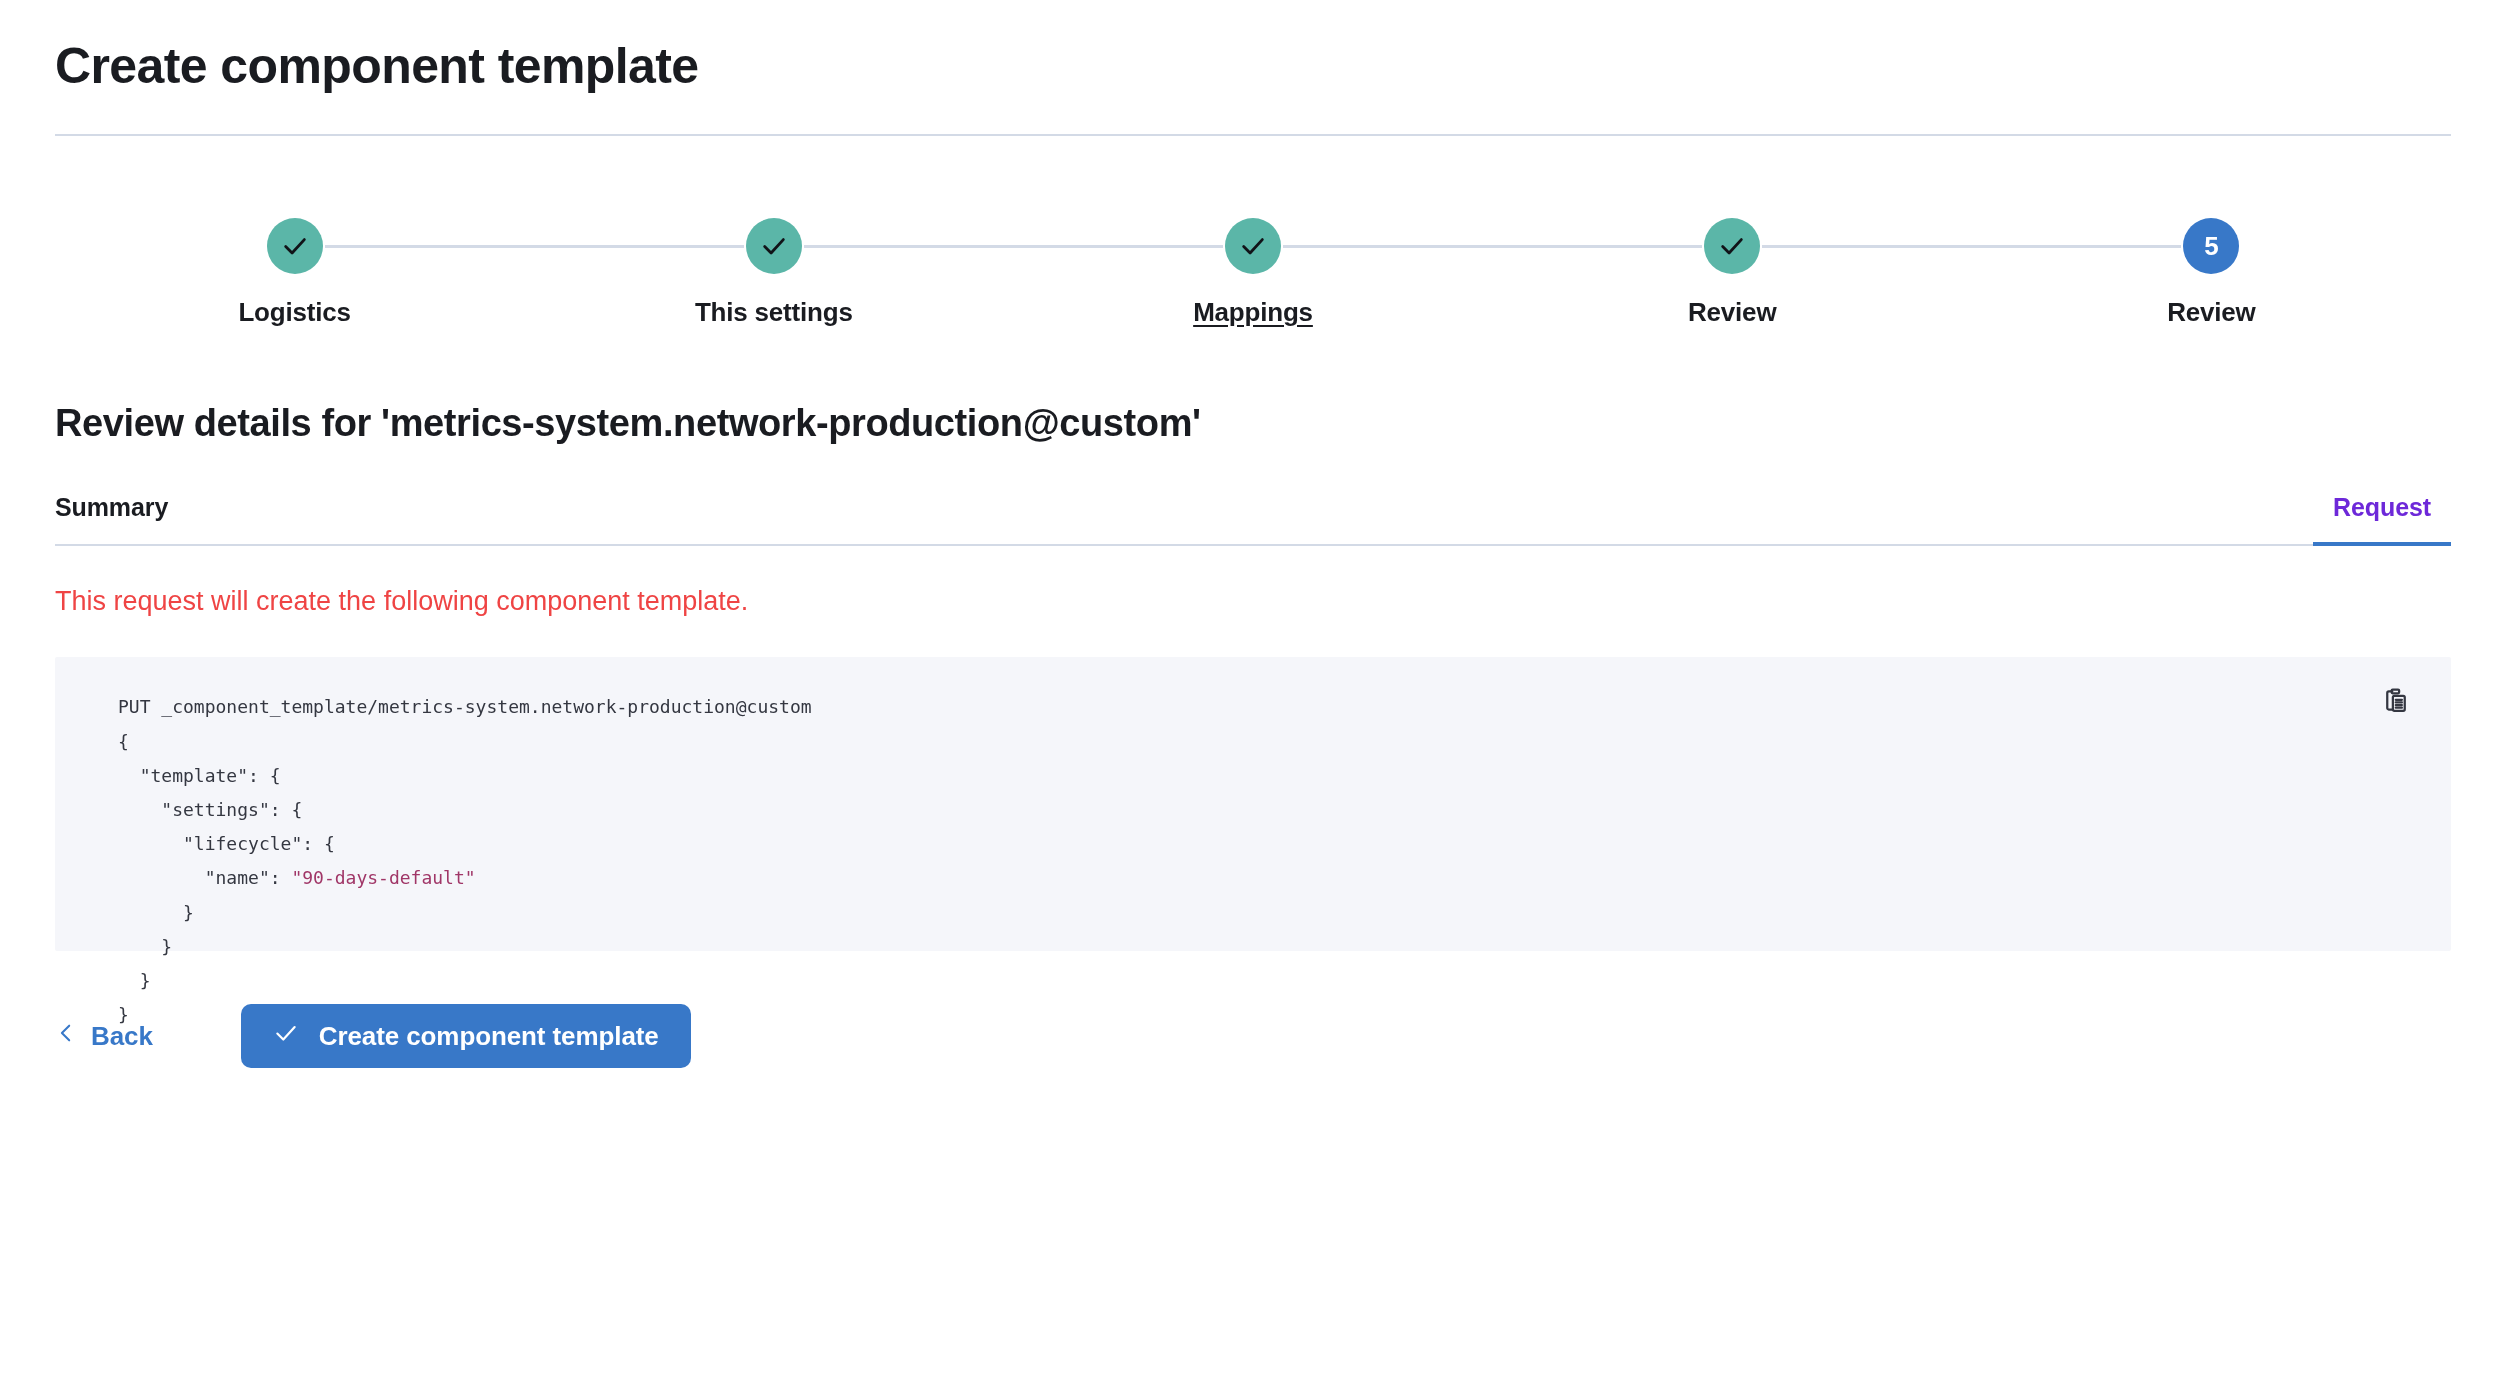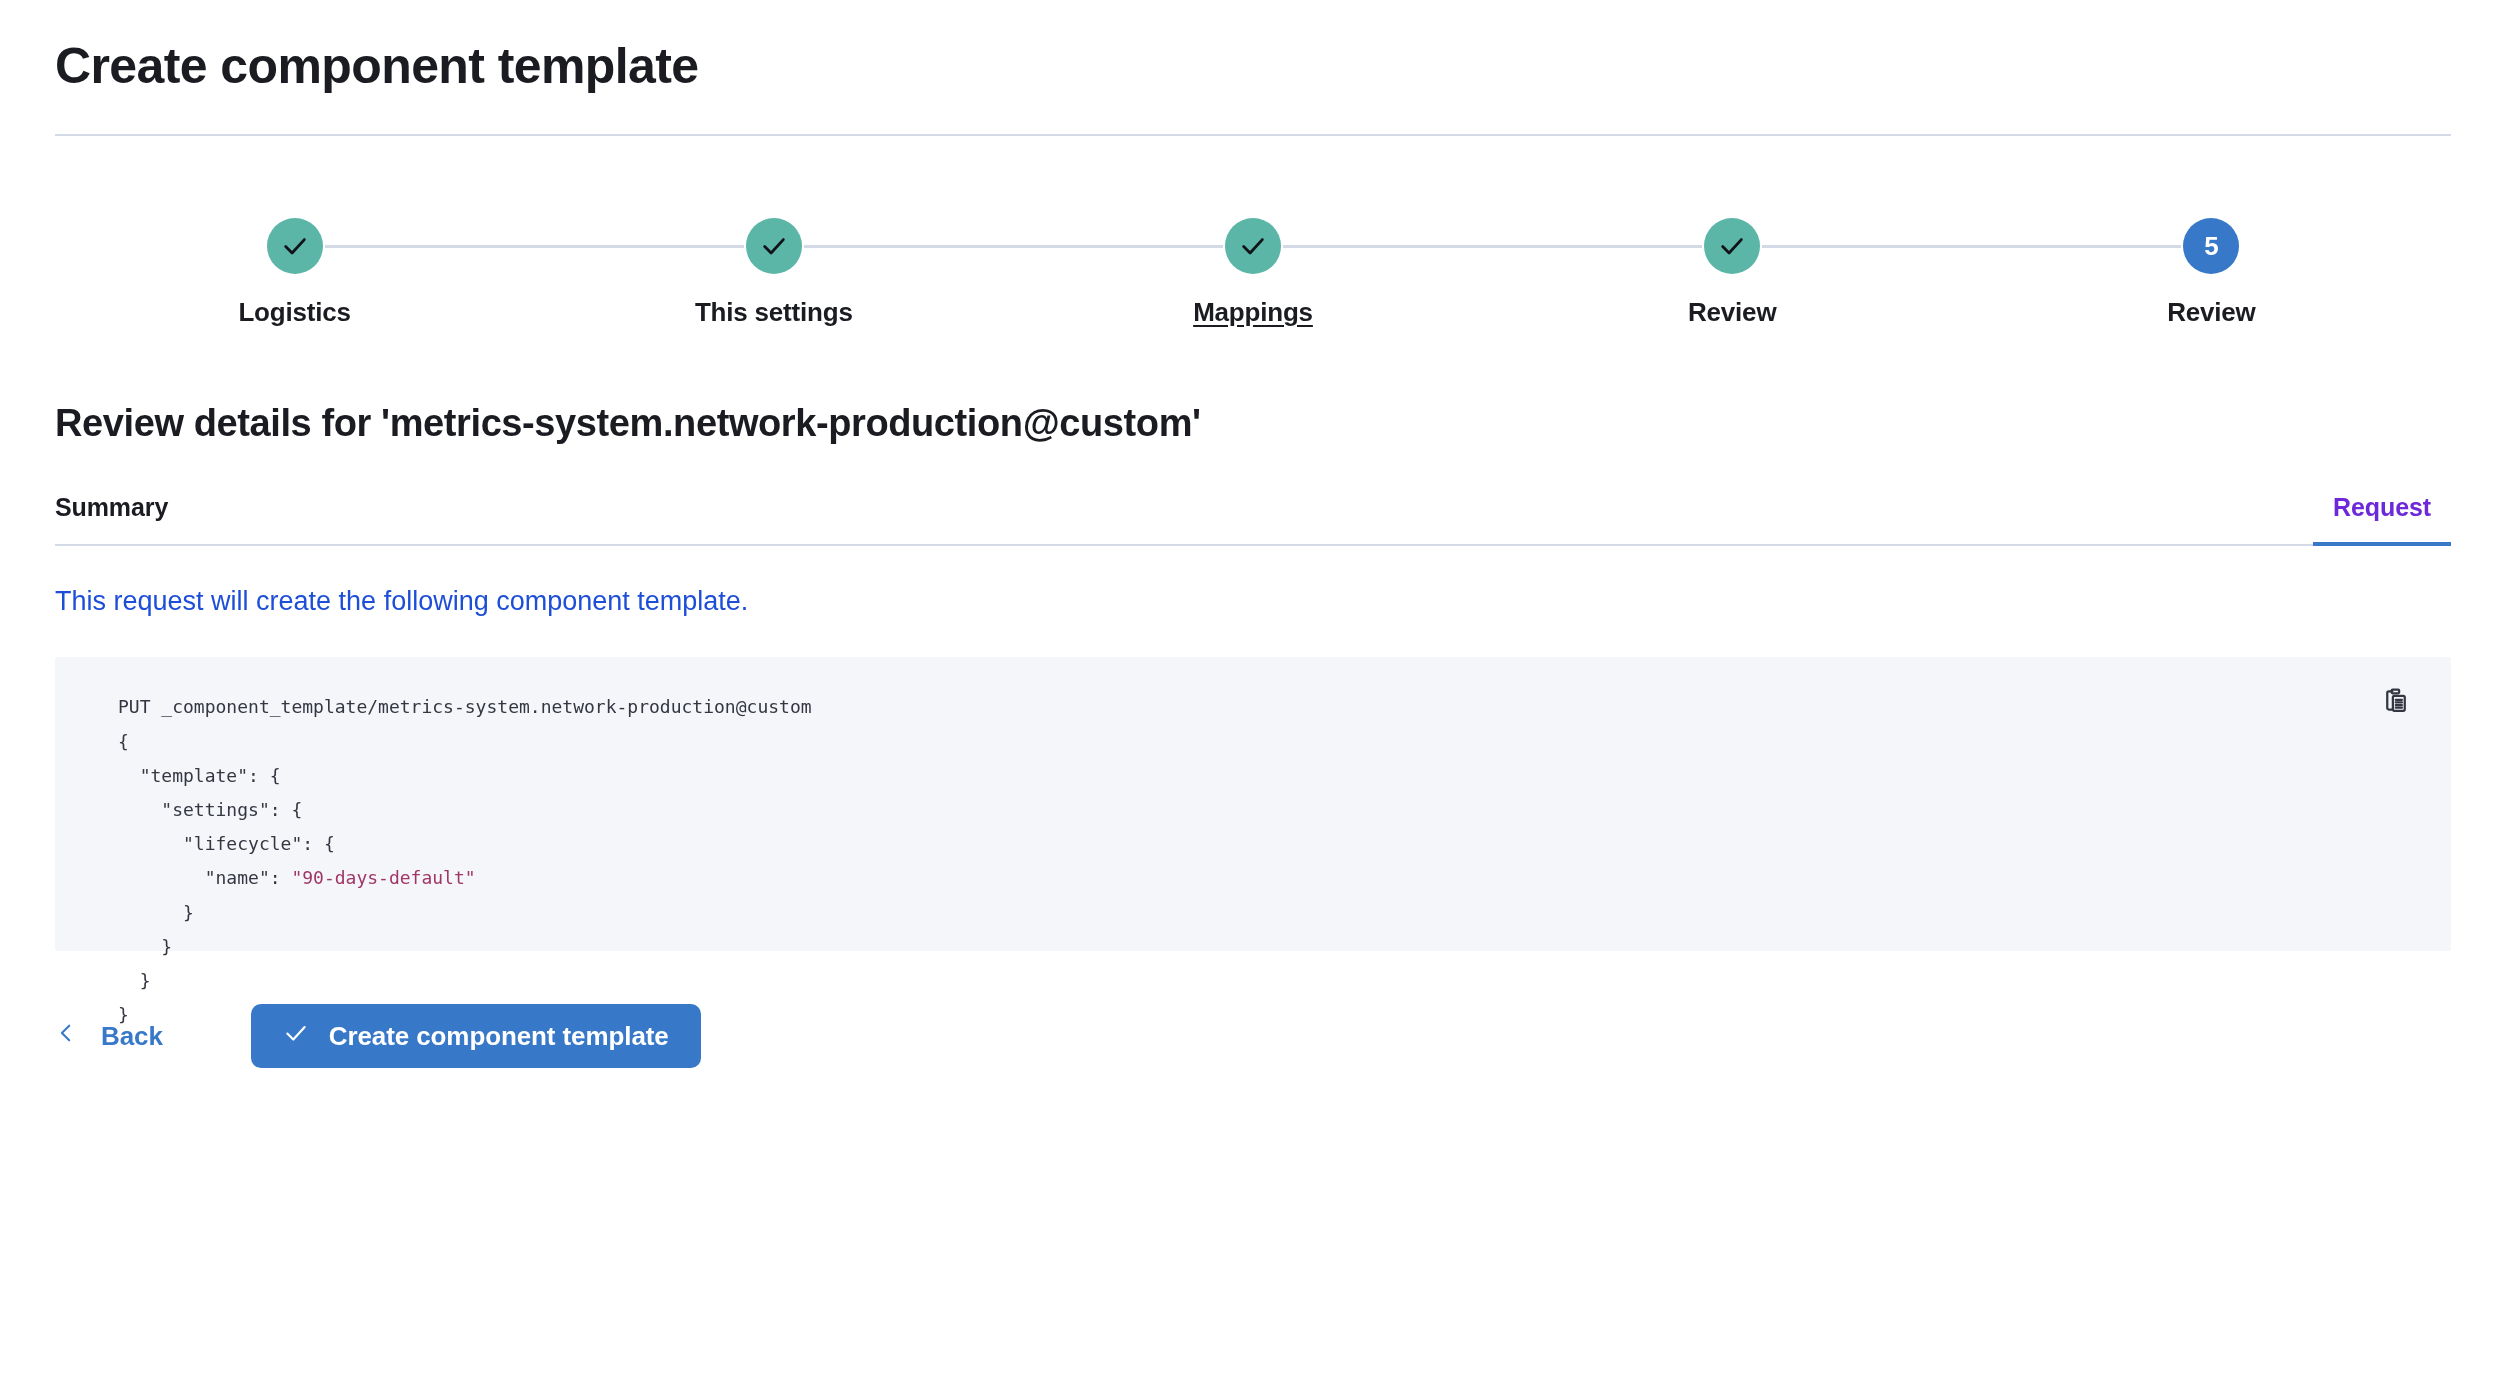--- a/index.html
+++ b/index.html
@@ -135,21 +135,21 @@
   }
   .tab:first-child { padding-left: 0; margin-right: 22px; }
   .tab.active {
     color: #6d28d9;
     border-bottom-color: #3878c8;
   }
 
   
   .request-desc {
     font-size: 27px;
-    color: #1d4ed8;
+    color: #ef4444;
     margin: 0;
     padding-top: 37px;
     line-height: 1.4;
   }
 
   
   .code-panel {
     position: relative;
     margin-top: 37px;
     background: #f5f6fa;
@@ -186,21 +186,21 @@
 
   
   .footer-actions {
     display: flex;
     align-items: center;
     margin-top: 53px;
   }
   .back-btn {
     display: flex;
     align-items: center;
-    gap: 24px;
+    gap: 14px;
     background: none;
     border: none;
     padding: 0;
     color: #3878c8;
     font-size: 26px;
     font-weight: bold;
     font-family: inherit;
     cursor: pointer;
     letter-spacing: -0.1px;
   }

